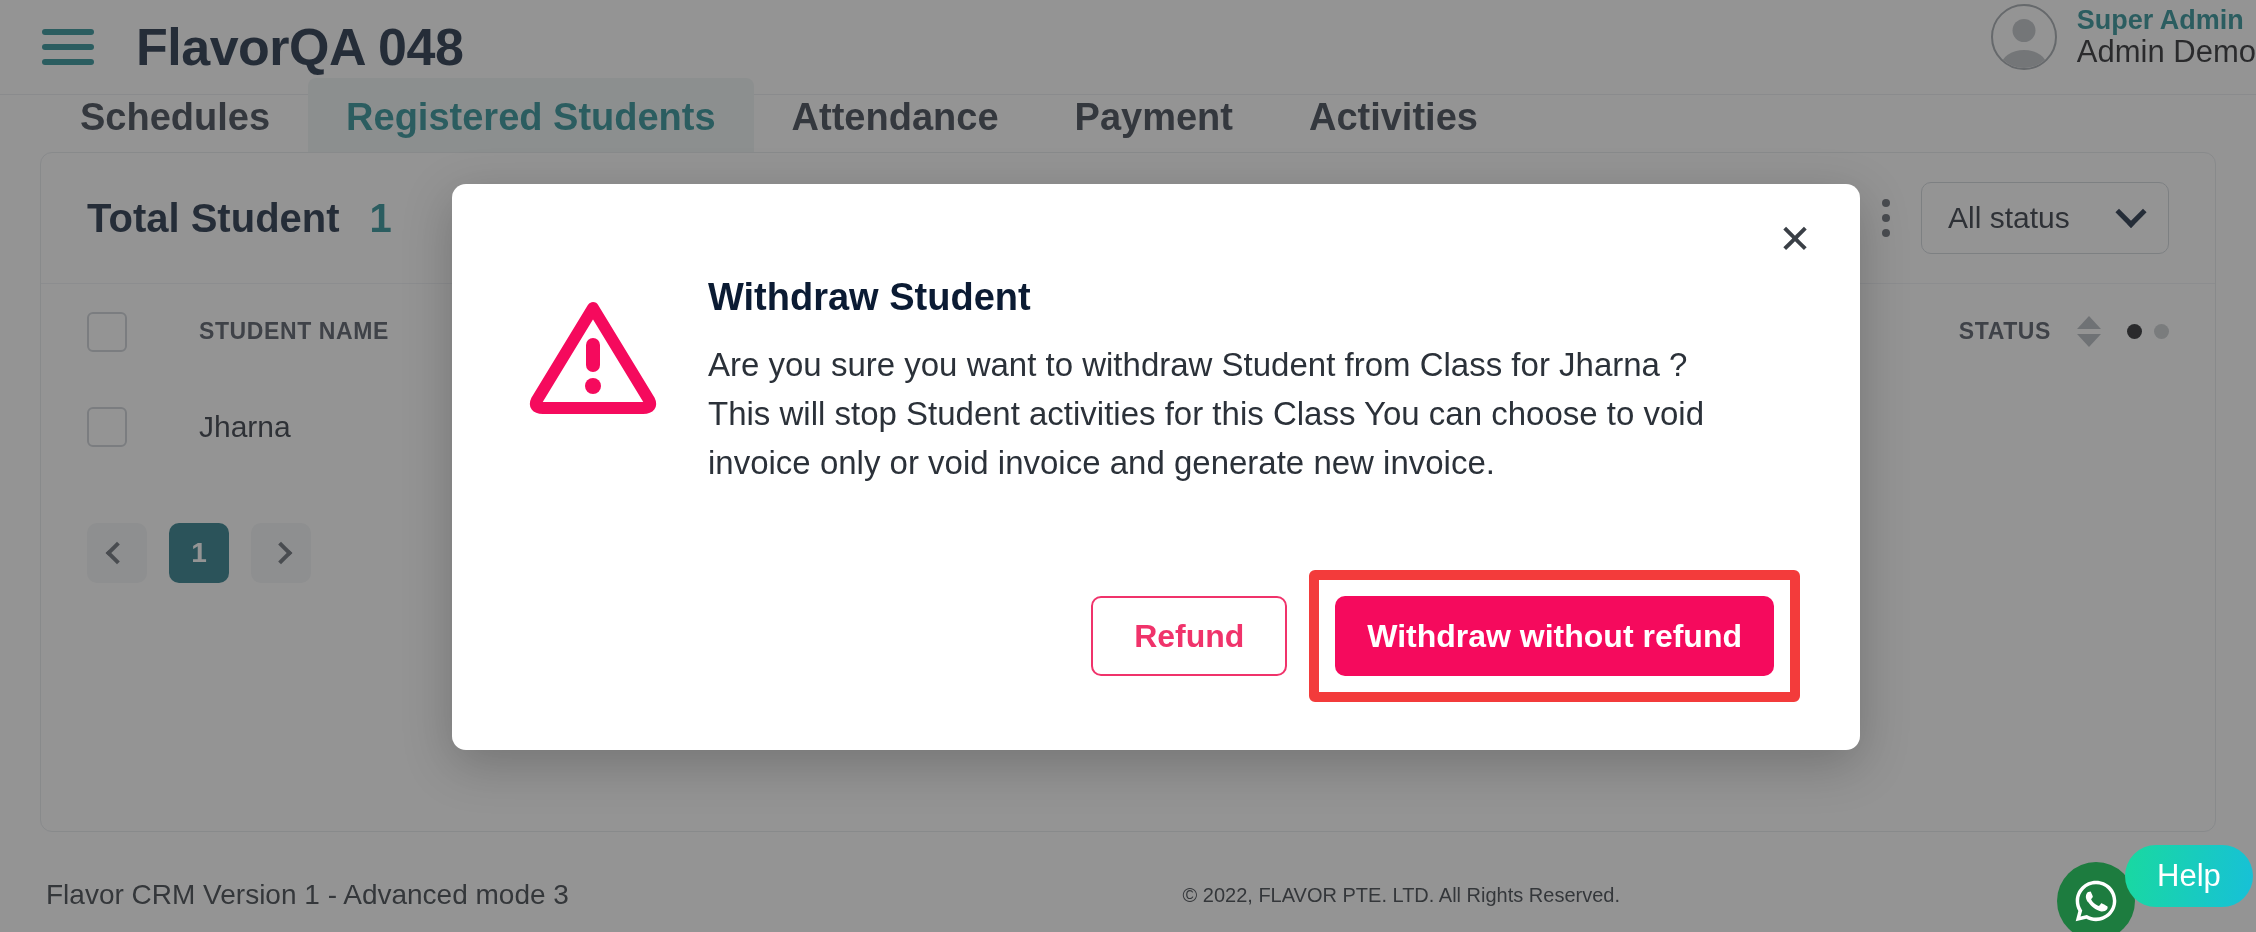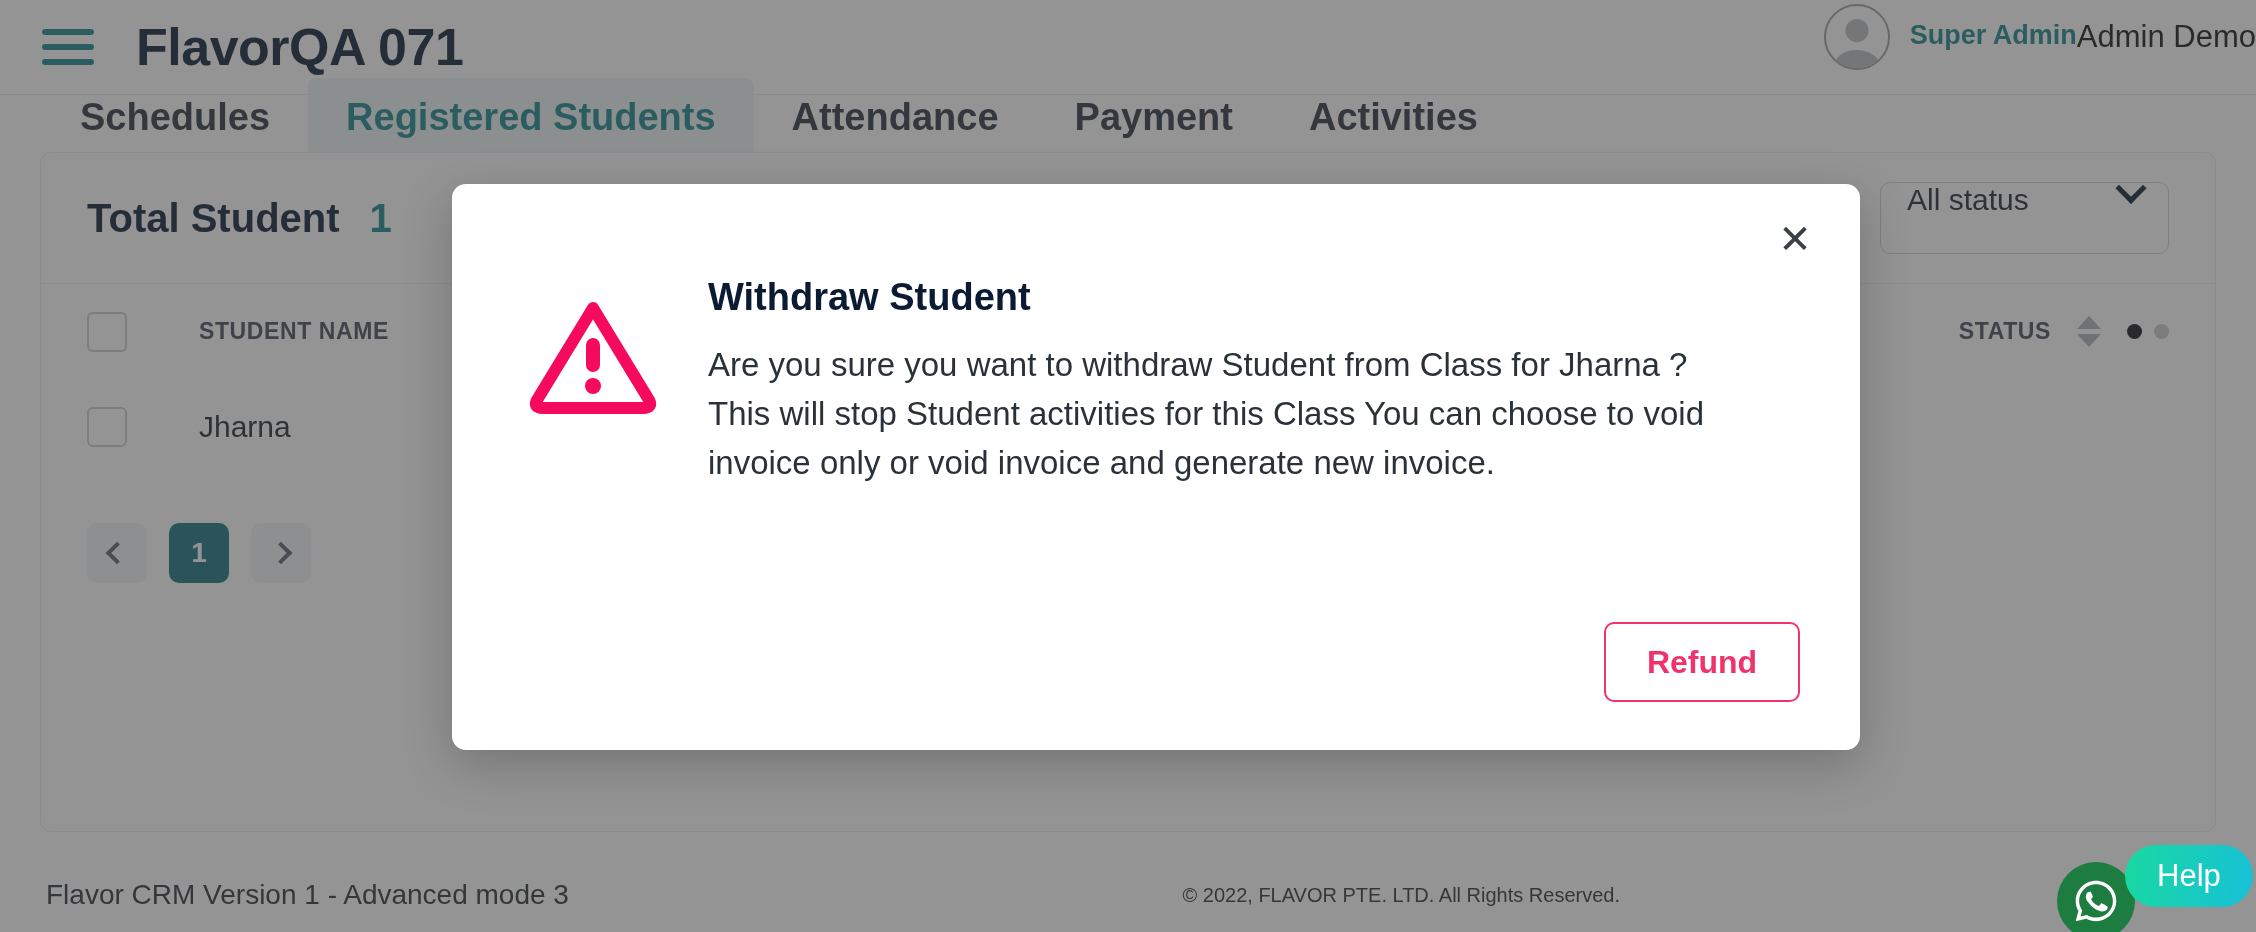--- a/index.html
+++ b/index.html
@@ -30,21 +30,21 @@
     position: absolute; right: 0px; top: 4px; display: flex; align-items: center; gap: 20px;
   }
   .avatar {
     width: 66px; height: 66px; border-radius: 50%; border: 2px solid #9aa0a6;
     position: relative; overflow: hidden; background: #ffffff; flex: none;
   }
   .avatar .head { position: absolute; left: 50%; top: 13px; transform: translateX(-50%);
     width: 23px; height: 23px; border-radius: 50%; background: #b9bdc2; }
   .avatar .body { position: absolute; left: 50%; bottom: -14px; transform: translateX(-50%);
     width: 46px; height: 32px; border-radius: 50% 50% 0 0; background: #b9bdc2; }
-  .user-text { display: flex; flex-direction: row; line-height: 1.12; }
+  .user-text { display: flex; flex-direction: column; line-height: 1.12; }
   .user-role { font-size: 27px; color: #18868c; font-weight: 600; }
   .user-name { font-size: 31px; color: #14161a; font-weight: 400; }
 
   .tabs {
     position: absolute; left: 42px; top: 78px; display: flex; align-items: flex-end; gap: 0px;
   }
   .tab {
     padding: 18px 38px; font-size: 38px; font-weight: 700; color: #2c3442; cursor: pointer;
     white-space: nowrap; border-radius: 8px 8px 0 0;
   }
@@ -57,22 +57,22 @@
   .card-head {
     position: absolute; left: 0; top: 0; width: 100%; height: 130px;
     display: flex; align-items: center; padding: 0 46px;
   }
   .total-label { font-size: 40px; font-weight: 700; color: #0b1b33; }
   .total-value { font-size: 40px; font-weight: 700; color: #18868c; margin-left: 30px; }
   .head-right { margin-left: auto; display: flex; align-items: center; gap: 28px; }
   .kebab { width: 14px; display: flex; flex-direction: column; gap: 7px; align-items: center; cursor: pointer; }
   .kebab i { width: 8px; height: 8px; border-radius: 50%; background: #5a6069; display: block; }
   .status-select {
-    width: 289px; height: 72px; border: 1px solid #ccd2d8; border-radius: 10px;
-    display: flex; padding: 0 26px; cursor: pointer;
+    width: 248px; height: 72px; border: 1px solid #ccd2d8; border-radius: 10px;
+    display: flex; align-items: center; padding: 0 26px; cursor: pointer;
   }
   .status-select .label { font-size: 30px; color: #1d2430; }
   .chev { margin-left: auto; width: 22px; height: 22px; border-right: 5px solid #0b1b33;
     border-bottom: 5px solid #0b1b33; transform: rotate(45deg) translate(-4px,-4px); }
 
   .thead {
     position: absolute; left: 0; top: 130px; width: 100%; height: 96px;
     display: flex; align-items: center; padding: 0 46px; border-top: 1px solid #edf0f3;
   }
   .trow {
@@ -171,21 +171,21 @@
 <div id="root">
 
   <div id="page">
 
     <div class="topbar">
       <div class="hamburger">
         <span></span>
         <span></span>
         <span></span>
       </div>
-      <div class="app-title">FlavorQA 071</div>
+      <div class="app-title">FlavorQA 048</div>
       <div class="user-block">
         <div class="avatar">
           <div class="head"></div>
           <div class="body"></div>
         </div>
         <div class="user-text">
           <div class="user-role">Super Admin</div>
           <div class="user-name">Admin Demo</div>
         </div>
       </div>
@@ -274,16 +274,19 @@
         <circle cx="32" cy="45" r="4" fill="#f50a5d"></circle>
       </svg>
       <div class="modal-text">
         <div class="modal-title">Withdraw Student</div>
         <div class="modal-msg">Are you sure you want to withdraw Student from Class for Jharna ? This will stop Student activities for this Class You can choose to void invoice only or void invoice and generate new invoice.</div>
       </div>
     </div>
 
     <div class="modal-actions">
       <div class="btn-refund">Refund</div>
+      <div class="btn-withdraw-wrap">
+        <div class="btn-withdraw">Withdraw without refund</div>
+      </div>
     </div>
   </div>
 
 </div>
 
 </body></html>

